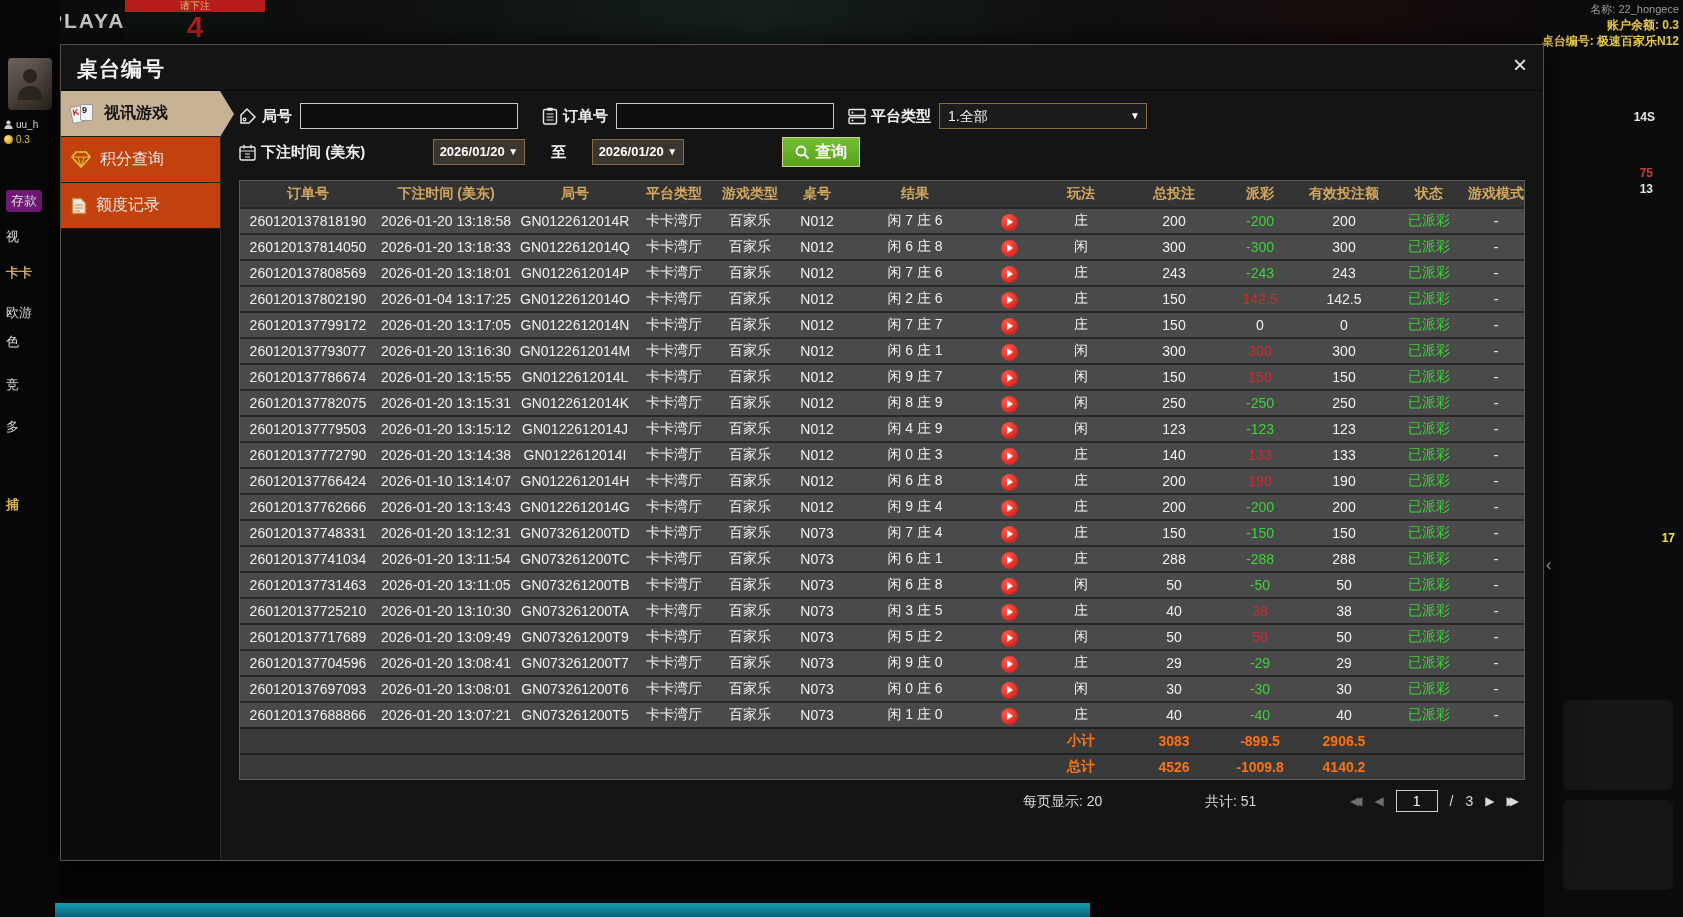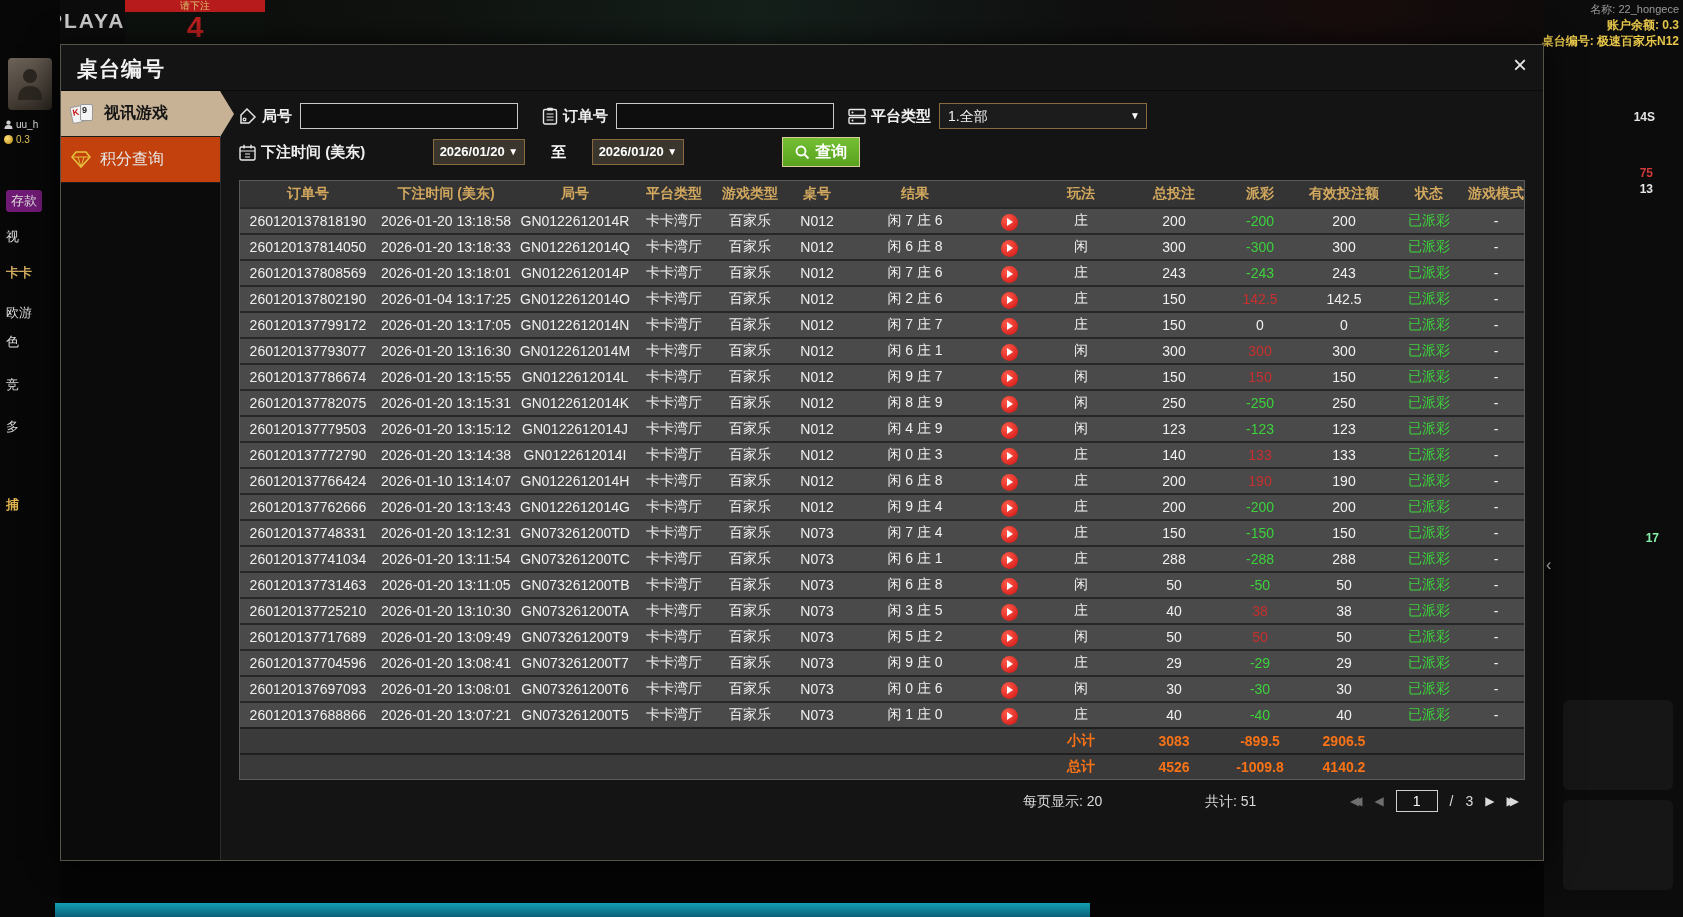--- a/index.html
+++ b/index.html
@@ -21,21 +21,21 @@
 
   .right-panel { position:absolute; right:0; top:0; width:139px; height:917px; background:#0c0c0c; }
   .acct-line { position:absolute; right:4px; white-space:nowrap; text-align:left; }
   .acct-name { top:2px; color:#9a9a9a; font-size:11px; }
   .acct-balance { top:17px; color:#e7c64a; font-size:12px; font-weight:bold; }
   .acct-table { top:33px; color:#e7c64a; font-size:12px; font-weight:bold; }
   .frag { position:absolute; font-size:12px; font-weight:bold; }
   .frag-14s { right:28px; top:110px; color:#e6e6e6; }
   .frag-47 { right:30px; top:166px; color:#d03a3a; }
   .frag-13 { right:30px; top:182px; color:#e6e6e6; }
-  .frag-17 { right:24px; top:531px; color:#86efac; }
+  .frag-17 { right:8px; top:531px; color:#fde047; }
   .collapse-arrow { position:absolute; left:2px; top:556px; color:#dedede; font-size:16px; }
   .rp-box { position:absolute; right:10px; width:110px; height:90px; background:#161616; border-radius:6px; }
   .rp-box.b1 { top:700px; } .rp-box.b2 { top:800px; }
 
   .left-strip { position:absolute; left:0; top:0; width:60px; height:917px; background:#070707; }
   .avatar { position:absolute; left:8px; top:58px; width:44px; height:52px; border-radius:4px;
     background:linear-gradient(160deg,#6b6258 0%,#4a423a 60%,#2c2620 100%); overflow:hidden; }
   .avatar svg { display:block; margin:8px auto 0; }
   .ls-user { position:absolute; left:4px; top:119px; color:#d6d6d6; font-size:10px; display:flex; gap:3px; align-items:center; }
   .ls-bal { position:absolute; left:4px; top:134px; color:#e0c25a; font-size:10px; display:flex; gap:3px; align-items:center; }
@@ -181,20 +181,29 @@
             </span>
           <span>视讯游戏</span>
         </div>
         <div class="tab">
           <svg width="20" height="17" viewBox="0 0 20 17">
               <polygon points="5,1 15,1 19,6 10,16 1,6" fill="none" stroke="#e6c33c" stroke-width="1.6"></polygon>
               <polyline points="1,6 19,6" stroke="#e6c33c" stroke-width="1" fill="none"></polyline>
               <polyline points="7,6 10,16 13,6" stroke="#e6c33c" stroke-width="1" fill="none"></polyline>
             </svg>
           <span>积分查询</span>
+        </div>
+        <div class="tab">
+          <svg width="16" height="18" viewBox="0 0 16 18">
+              <path d="M1.5 1.5 H10 L14.5 6 V16.5 H1.5 Z" fill="#f0e6d8" stroke="#c9853a" stroke-width="1.4"></path>
+              <line x1="4" y1="8" x2="12" y2="8" stroke="#c9853a"></line>
+              <line x1="4" y1="11" x2="12" y2="11" stroke="#c9853a"></line>
+              <line x1="4" y1="14" x2="9" y2="14" stroke="#c9853a"></line>
+            </svg>
+          <span>额度记录</span>
         </div>
       </div>
 
       <div class="content">
         <div class="filters-row">
           <span class="f-ico">
             <svg width="18" height="18" viewBox="0 0 18 18">
                 <path d="M2 8 L8 2 H16 V10 L10 16 Z" fill="none" stroke="#e8e8e8" stroke-width="1.5" transform="rotate(180 9 9)"></path>
                 <circle cx="5.5" cy="12.5" r="1.4" fill="none" stroke="#e8e8e8" stroke-width="1.2"></circle>
               </svg>

